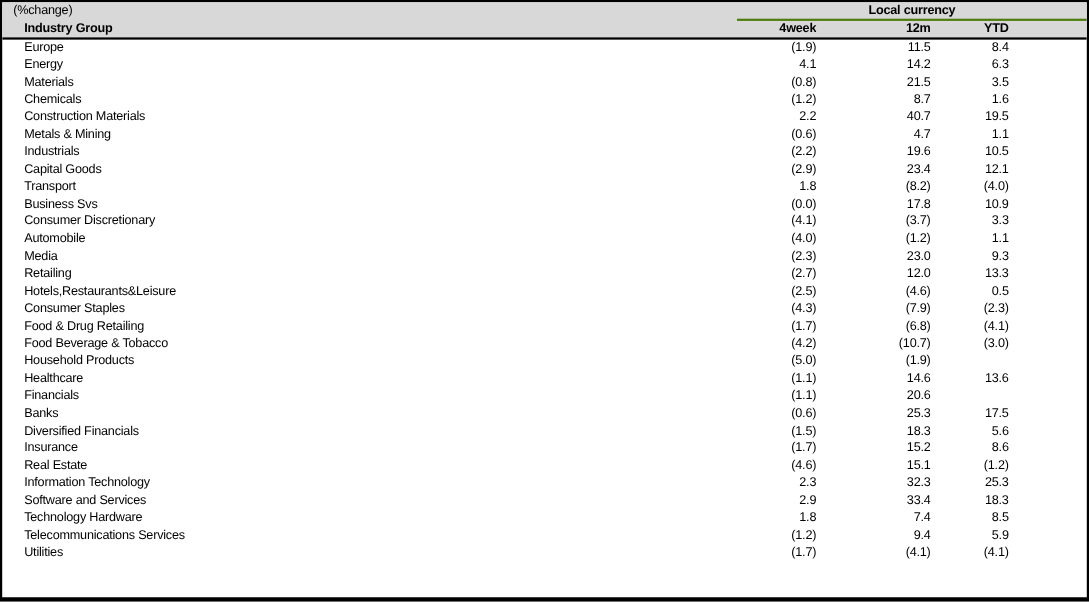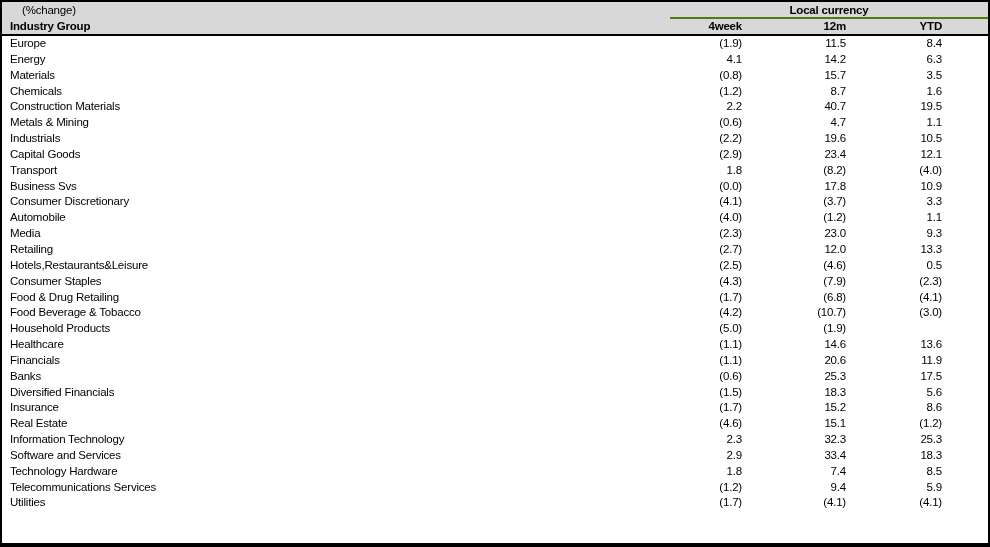--- a/index.html
+++ b/index.html
@@ -20,43 +20,43 @@
     background:#d8d8d8;
     border-bottom:2px solid #000;
   }
   .hrow1{
     position:relative;
     height:17px;
     box-sizing:border-box;
   }
   .pct{
     display:inline-block;
-    padding-left:20px;
+    padding-left:10px;
     line-height:16px;
     font-weight:normal;
   }
   .lc{
     position:absolute;
     left:668px;top:0;
     width:318px;height:17px;
     box-sizing:border-box;
     text-align:center;
     line-height:16px;
     font-weight:bold;
     border-bottom:2px solid #4d7c0f;
   }
   .grid{
     display:grid;
     grid-template-columns:1fr 180px 104px 142px;
   }
   .hrow2{height:15px;line-height:15px;font-weight:bold;}
   .cell{overflow:hidden;white-space:nowrap;}
-  .cell.label{padding-left:8px;text-align:left;}
+  .cell.label{padding-left:20px;text-align:left;}
   .cell.val{text-align:right;}
-  .cell.val.ytd{padding-right:46px;}
+  .cell.val.ytd{padding-right:71px;}
   .row{height:15.85px;line-height:15.85px;}
   .row.group{font-weight:normal;}
   .row.sub{font-weight:normal;}
   .row.sub .cell.label{}
 </style>
 </head>
 <body>
 
 <div id="app">
   <div class="header">
@@ -82,21 +82,21 @@
   <div class="row grid group">
     <div class="cell label">Energy</div>
     <div class="cell val">4.1</div>
     <div class="cell val">14.2</div>
     <div class="cell val ytd">6.3</div>
   </div>
 
   <div class="row grid group">
     <div class="cell label">Materials</div>
     <div class="cell val">(0.8)</div>
-    <div class="cell val">15.7</div>
+    <div class="cell val">21.5</div>
     <div class="cell val ytd">3.5</div>
   </div>
 
   <div class="row grid sub">
     <div class="cell label">Chemicals</div>
     <div class="cell val">(1.2)</div>
     <div class="cell val">8.7</div>
     <div class="cell val ytd">1.6</div>
   </div>
 
@@ -209,21 +209,20 @@
     <div class="cell label">Healthcare</div>
     <div class="cell val">(1.1)</div>
     <div class="cell val">14.6</div>
     <div class="cell val ytd">13.6</div>
   </div>
 
   <div class="row grid group">
     <div class="cell label">Financials</div>
     <div class="cell val">(1.1)</div>
     <div class="cell val">20.6</div>
-    <div class="cell val ytd">11.9</div>
   </div>
 
   <div class="row grid sub">
     <div class="cell label">Banks</div>
     <div class="cell val">(0.6)</div>
     <div class="cell val">25.3</div>
     <div class="cell val ytd">17.5</div>
   </div>
 
   <div class="row grid sub">

